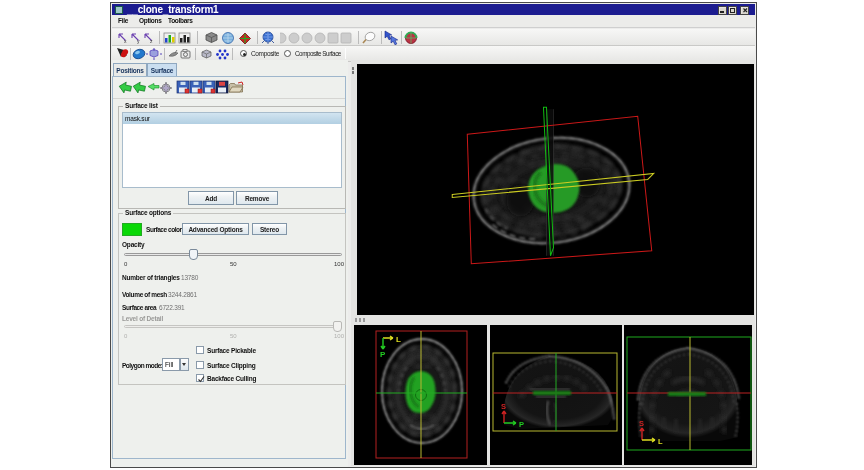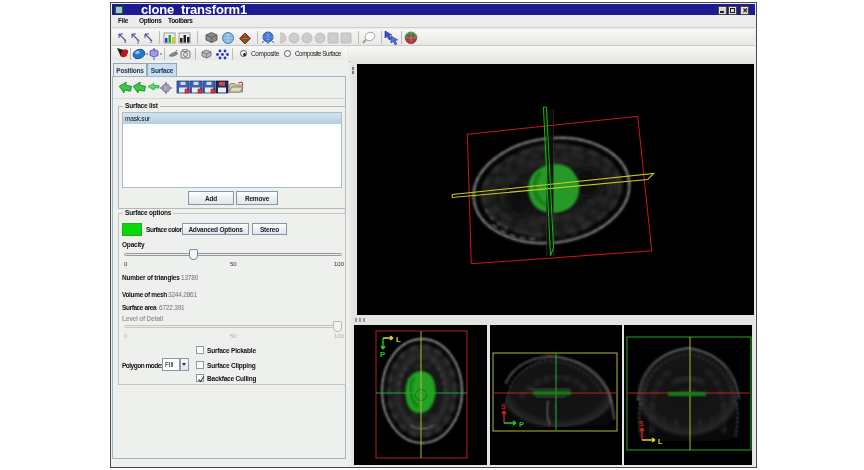--- a/index.html
+++ b/index.html
@@ -2,21 +2,21 @@
 <html><head>
 <meta charset="utf-8">
 <style>
 * { margin:0; padding:0; box-sizing:border-box; }
 html,body { width:864px; height:470px; background:#ffffff; font-family:"Liberation Sans", sans-serif; overflow:hidden; }
 #win { position:absolute; left:110px; top:2px; width:647px; height:466px; background:#ececeb; border:1px solid #4a4a4a; }
 .abs { position:absolute; }
 
 #titlebar { position:absolute; left:1px; top:1px; right:1px; height:11px; background:#1c1c90; }
 #titlebar .ticon { position:absolute; left:3px; top:1.5px; width:8px; height:8px; background:#9fc8c8; border:1px solid #1a5a4a; }
-#titlebar .ttext { position:absolute; left:15px; top:1px; color:#fff; font-weight:bold; font-size:13px; line-height:10px; letter-spacing:-0.2px; }
+#titlebar .ttext { position:absolute; left:15px; top:1px; color:#fff; font-weight:bold; font-size:10px; line-height:10px; letter-spacing:-0.2px; }
 .wbtn { position:absolute; top:1.5px; width:9px; height:9px; background:#d8d5cd; border:1px solid #444; box-shadow:inset 0.5px 0.5px 0 #f5f3ef; }
 
 #menubar { position:absolute; left:1px; top:12px; right:1px; height:13px; background:#ececea; border-bottom:1px solid #cfcfcf; }
 #menubar span { position:absolute; top:2px; font-weight:bold; font-size:6.5px; letter-spacing:-0.3px; color:#111; }
 
 .tbar { position:absolute; left:1px; right:1px; background:linear-gradient(#f7f7f6,#e7e7e5); border-bottom:1px solid #c9c9c7; }
 #tbar1 { top:26px; height:17px; }
 #tbar2 { top:43px; height:16px; }
 .sep { position:absolute; top:2px; bottom:2px; width:1px; background:#bdbdbd; border-right:1px solid #fdfdfd; }
 

